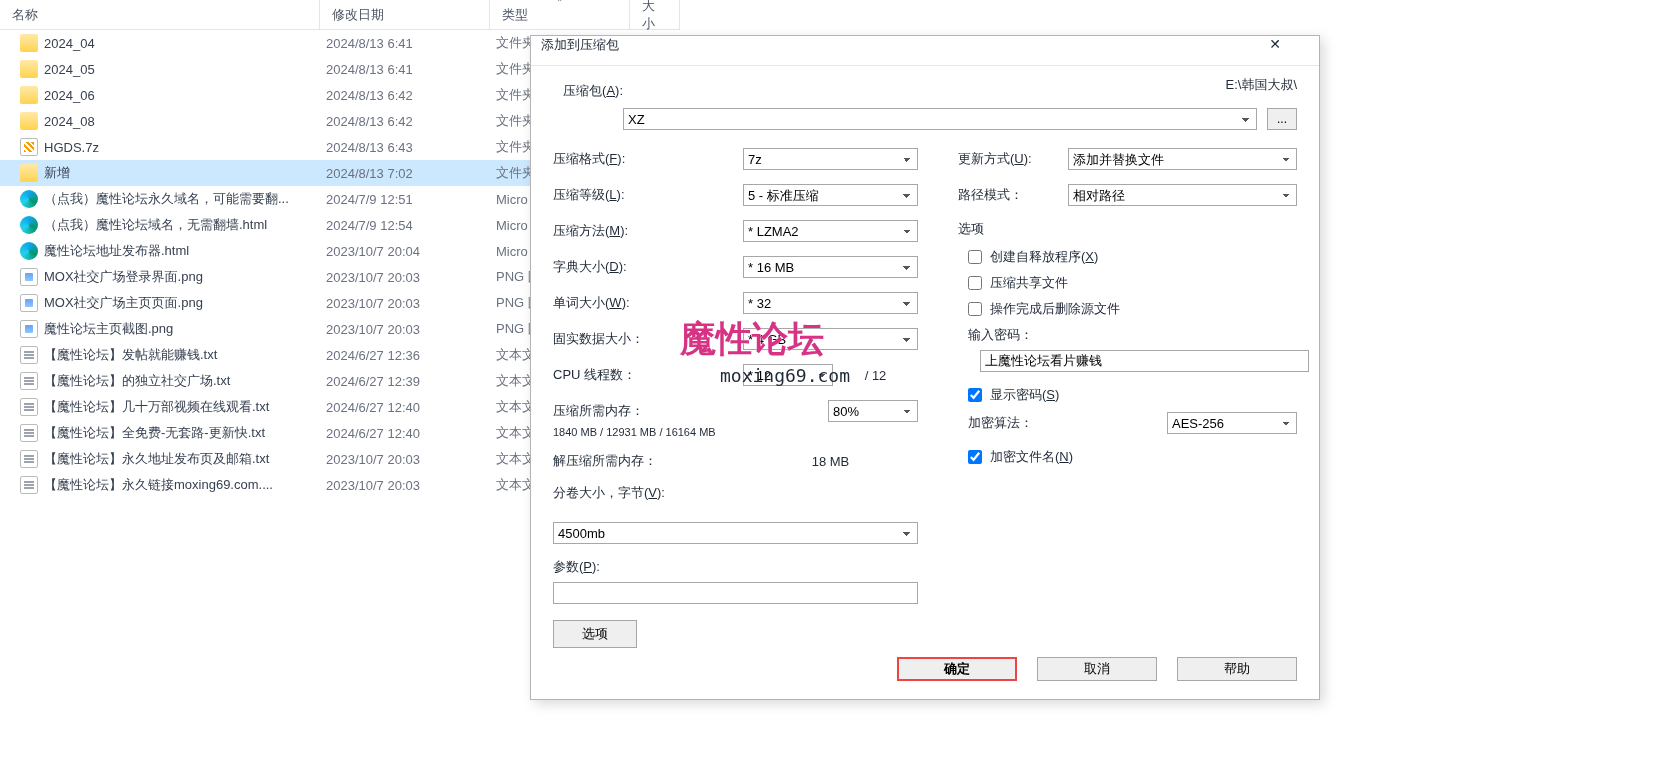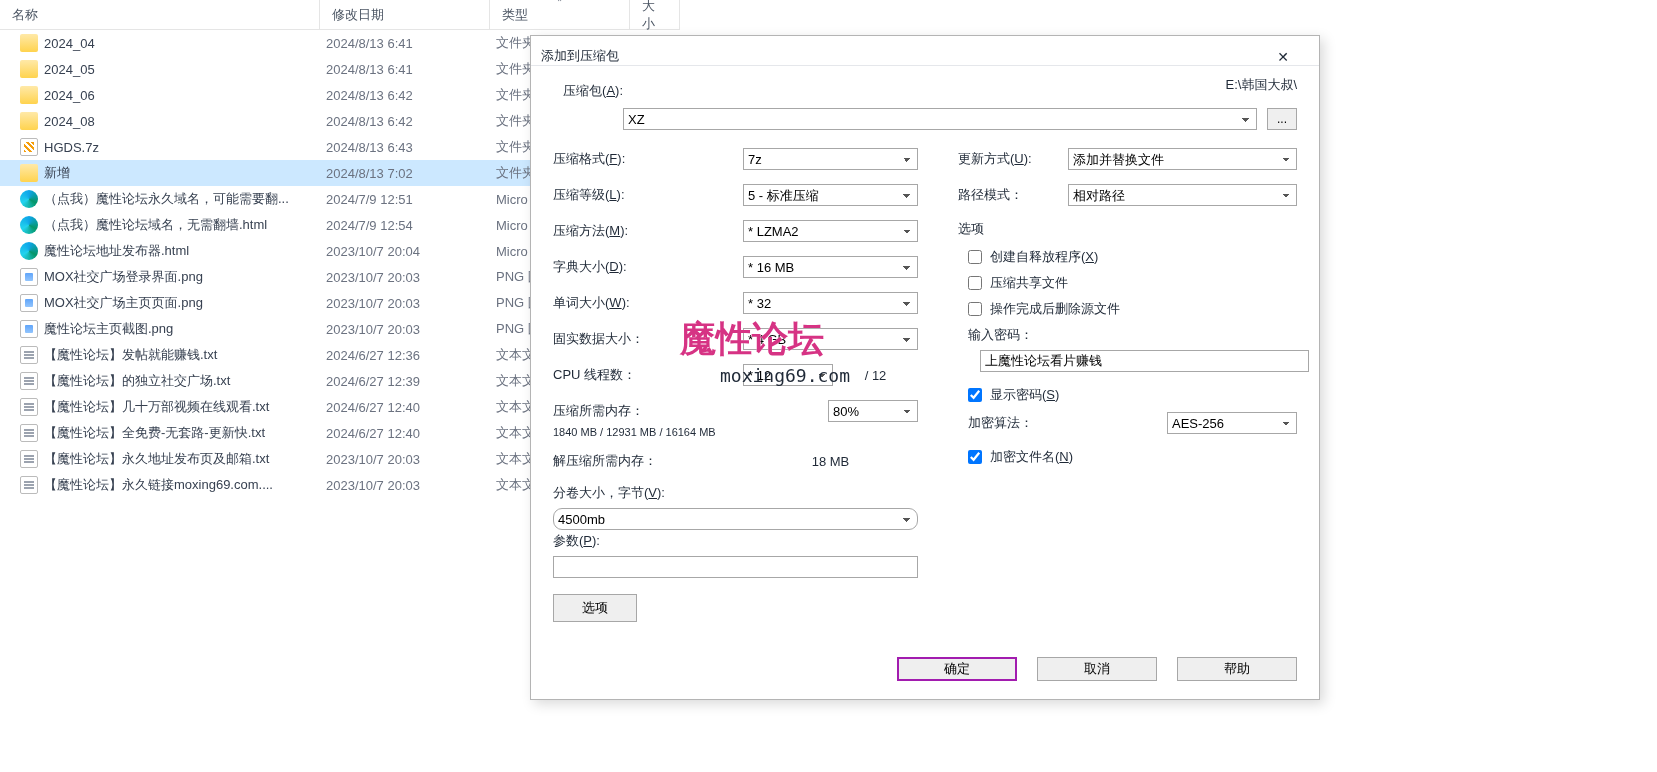--- a/index.html
+++ b/index.html
@@ -26,21 +26,21 @@
   .ico-folder::before { content:''; position:absolute; top:-3px; left:0; width:8px; height:3px; background:#ffd34e; border-radius:1px 1px 0 0; }
   .ico-7z { background: #fff; border:1px solid #bbb; border-radius:2px; position:relative; }
   .ico-7z::after { content:''; position:absolute; inset:3px; background: repeating-linear-gradient(45deg,#f59e0b,#f59e0b 2px,#fff 2px,#fff 4px); }
   .ico-edge { border-radius:50%; background: conic-gradient(#0ea5e9, #059669, #22d3ee, #0ea5e9); }
   .ico-png,.ico-txt { background:#fff; border:1px solid #bbb; border-radius:2px; position:relative; }
   .ico-png::after { content:''; position:absolute; inset:4px; background: linear-gradient(#60a5fa,#93c5fd); border-radius:1px; }
   .ico-txt::after { content:''; position:absolute; left:3px; right:3px; top:4px; height:2px; background:#9ca3af; box-shadow: 0 3px 0 #9ca3af, 0 6px 0 #9ca3af; }
 
   
   .dialog { position: absolute; left: 530px; top: 35px; width: 790px; height: 665px; background: #fff; border: 1px solid #b4b4b4; box-shadow: 4px 4px 12px rgba(0,0,0,0.15); }
-  .titlebar { display: flex; align-items: flex-end; height: 30px; padding: 0 16px 0 10px; border-bottom: 1px solid #e5e7eb; }
+  .titlebar { display: flex; align-items: flex-start; height: 30px; padding: 0 24px 0 10px; border-bottom: 1px solid #e5e7eb; }
   .titlebar-text { flex: 1; font-size: 13px; color: #1f2937; }
   .close-x { width: 40px; text-align: center; font-size: 14px; color: #1f2937; cursor: pointer; }
 
   .dlg-body { padding: 16px 22px; color: #1f2937; }
   .row { display: flex; align-items: center; margin-bottom: 8px; text-align: right; }
   .lab { width: 70px; font-size: 13px; color: #1f2937; }
   .lab-u { text-decoration: underline; }
   .archive-path { margin-left: 70px; margin-top: -6px; margin-bottom: 6px; font-size: 13px; }
   .archive-input-row { display:flex; gap:10px; margin-left:70px; width: calc(100% - 70px); }
   select, input[type=text] { border: 1px solid #a7a7a7; background: #fff; height: 22px; padding: 0 4px; font-size: 13px; font-family: inherit; }
@@ -59,21 +59,21 @@
   .section-head { font-size: 13px; margin: 6px 0 10px 0; }
   .chk { display: flex; align-items: center; gap: 8px; margin: 8px 0 8px 10px; font-size: 13px; }
   .chk input { width: 14px; height: 14px; }
 
   .pw-input { width: 100%; height: 22px; border: 1px solid #a7a7a7; padding: 0 4px; font-size: 13px; margin-left: 12px; }
 
   .opt-btn { border: 1px solid #a7a7a7; background: #efefef; padding: 4px 28px; font-size: 13px; cursor: pointer; }
 
   .btns { display: flex; justify-content: flex-end; gap: 20px; position: absolute; bottom: 18px; right: 22px; }
   .btns button { width: 120px; height: 24px; border: 1px solid #a7a7a7; background: #efefef; font-size: 13px; cursor: pointer; }
-  .btns button.primary { border: 2px solid #a21caf; }
+  .btns button.primary { border: 2px solid #ef4444; font-weight: bold; }
 
   
   .wm { position:absolute; left:680px; top:315px; font-family: cursive; font-weight: bold; font-size: 36px; color: #d63384; pointer-events:none; text-shadow: 0 0 1px #fff; }
   .wm-sub { position:absolute; left:720px; top:365px; font-family: monospace; font-size: 18px; color: #1f2937; pointer-events:none; }
 </style>
 </head>
 <body>
 
 <div class="explorer">
   <div class="explorer-header">
@@ -281,22 +281,22 @@
           </div>
         <div class="form-row">
             <div class="flab">压缩所需内存：</div>
             <select style="width:90px;flex:none;margin-left:auto;"><option>80%</option></select>
           </div>
         <div style="margin-top:-10px;margin-bottom:14px;font-size:11px;">1840 MB / 12931 MB / 16164 MB</div>
         <div class="form-row">
             <div class="flab">解压缩所需内存：</div>
             <div class="static-val">18 MB</div>
           </div>
-        <div style="margin-bottom:6px;"><span>分卷大小，字节</span>(<span class="lab-u">V</span>):</div>
-        <select style="width:100%;margin-bottom:2px;border-radius:9px;"><option>4500mb</option></select>
+        <div style="margin-bottom:20px;"><span>分卷大小，字节</span>(<span class="lab-u">V</span>):</div>
+        <select style="width:100%;margin-bottom:14px;"><option>4500mb</option></select>
         <div style="margin-bottom:6px;"><span>参数</span>(<span class="lab-u">P</span>):</div>
         <input type="text" style="width: 100%; margin-bottom: 16px;" value="">
         <button class="opt-btn">选项</button>
       </div>
 
       <div class="right-col">
         <div class="form-row">
             <div class="flab" style="width:110px;"><span>更新方式</span>(<span class="lab-u">U</span>):</div>
             <select><option>添加并替换文件</option></select>
           </div>

